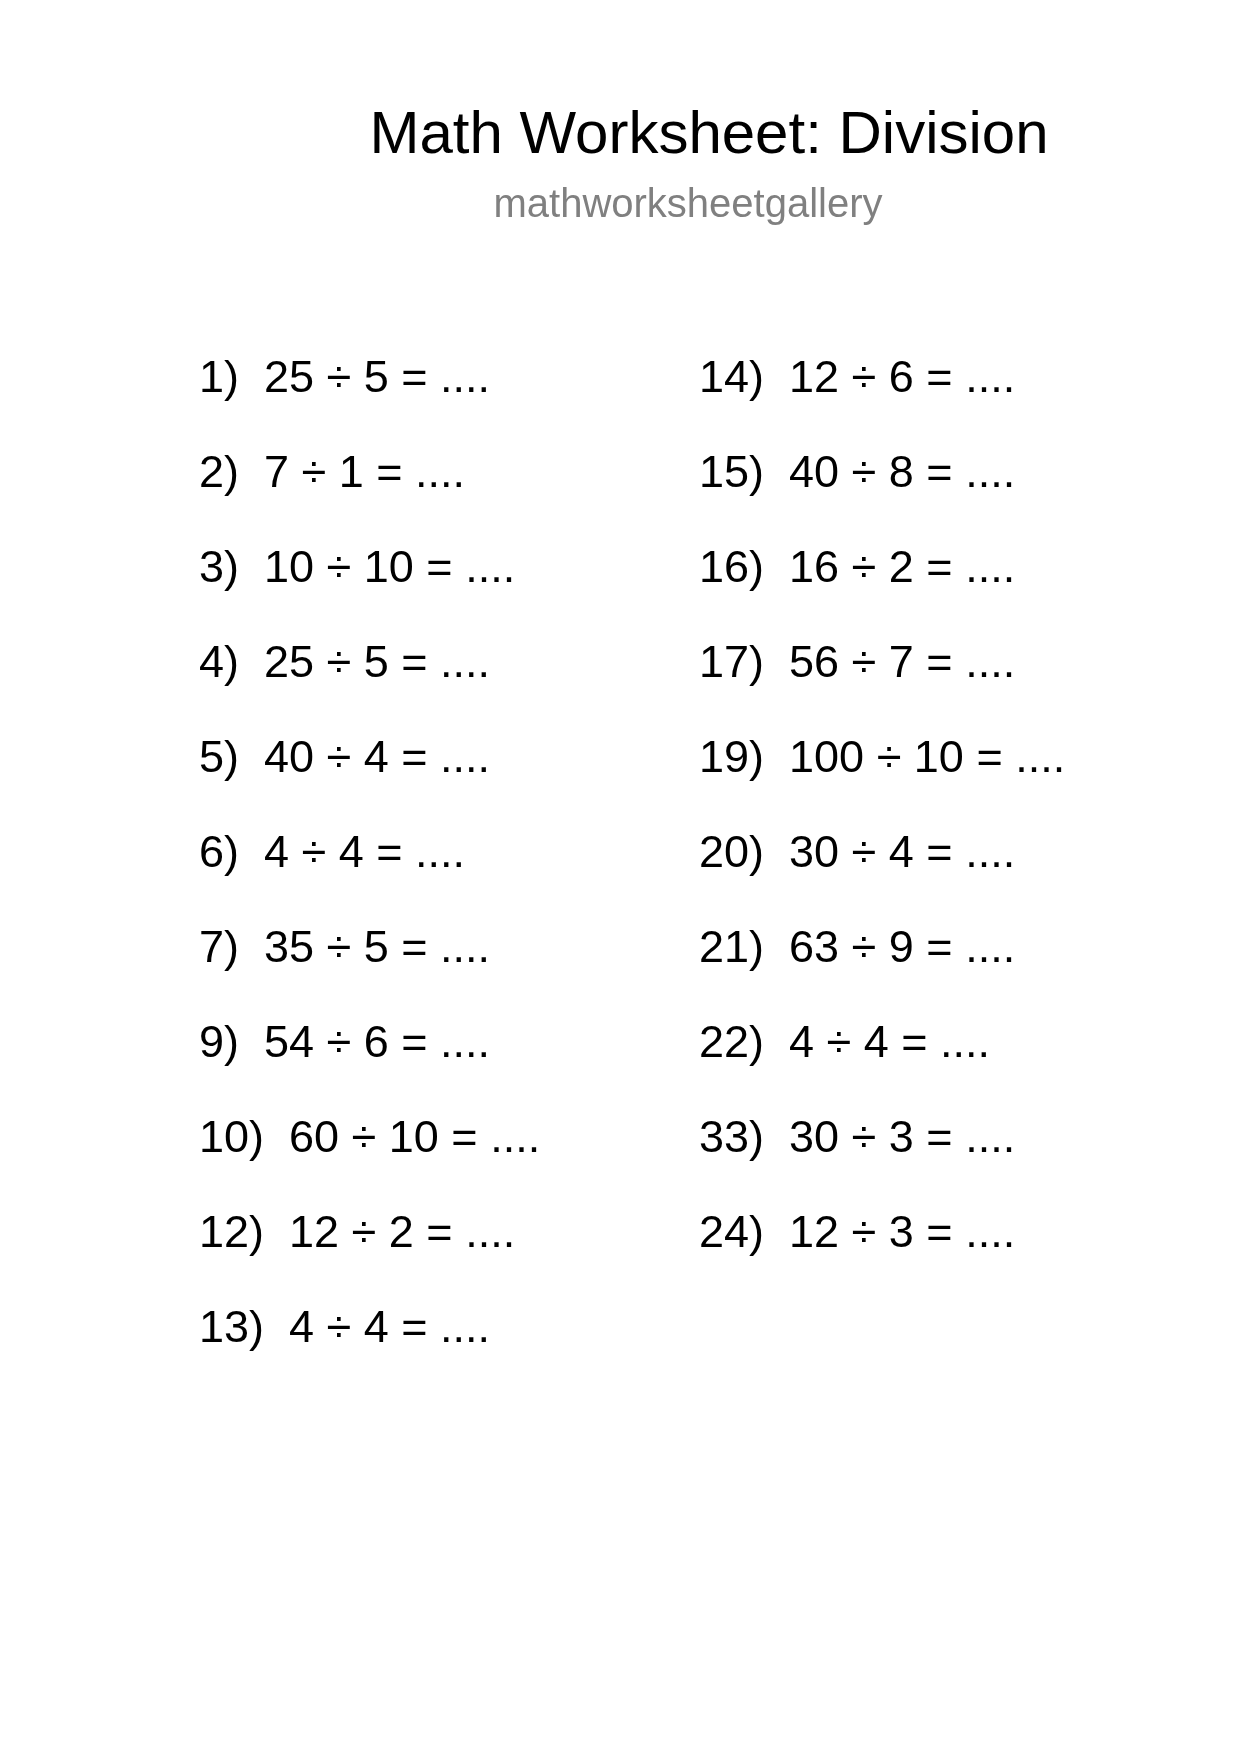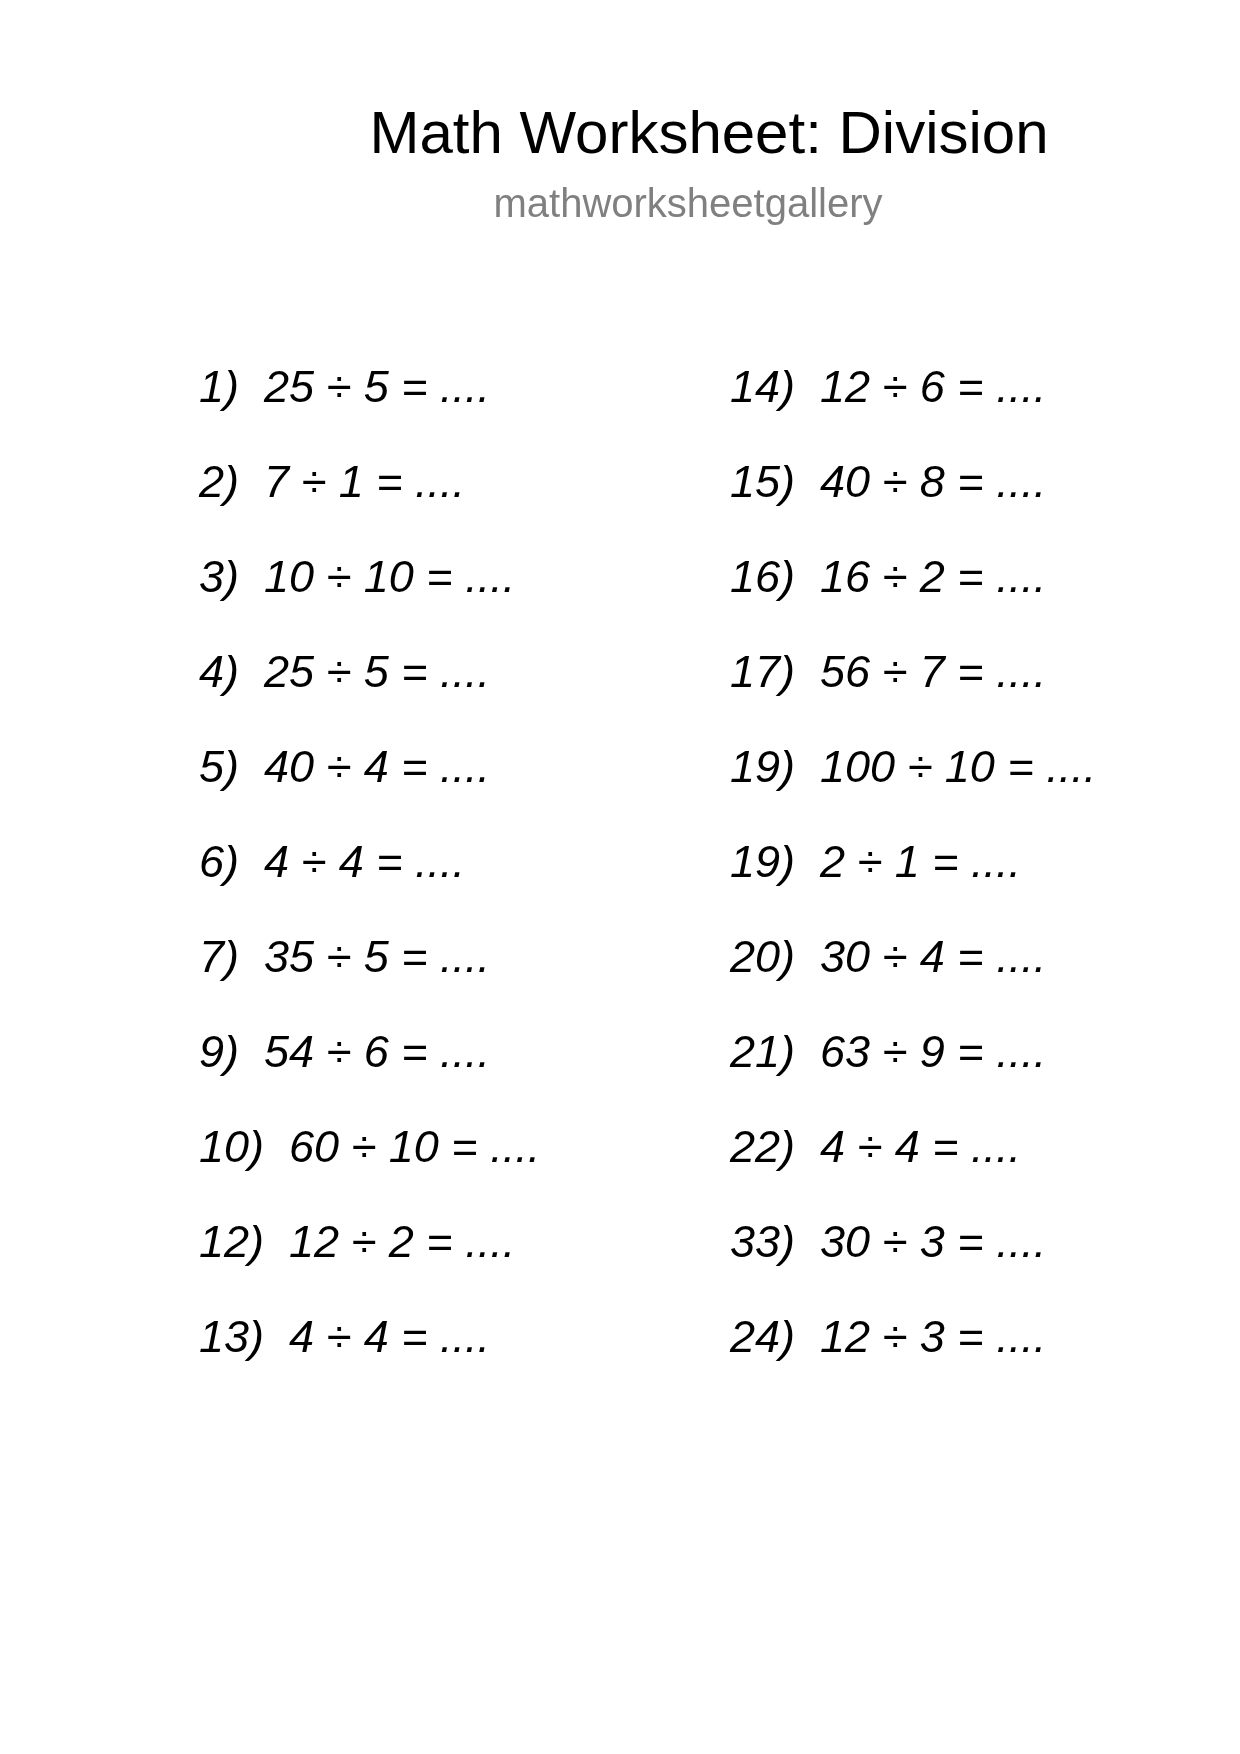--- a/index.html
+++ b/index.html
@@ -32,25 +32,24 @@
       width: 1376px;
       top: 180px;
       text-align: center;
       font-size: 40px;
       line-height: 46px;
       white-space: pre;
       color: #808080;
     }
     .column {
       position: absolute;
-      top: 361px;
-      font-style: italic;
+      top: 351px;
     }
     .column.left { left: 199px; }
-    .column.right { left: 699px; margin-left: 31px; }
+    .column.right { left: 699px; }
     .problem {
       height: 95px;
       font-size: 45px;
       line-height: 52px;
       white-space: pre;
     }
     .problem span {
       white-space: pre;
     }
   </style>
@@ -73,19 +72,18 @@
   <div class="problem"><span>12)</span>  <span>12 ÷ 2 = ....</span></div>
   <div class="problem"><span>13)</span>  <span>4 ÷ 4 = ....</span></div>
 </div>
 
 <div class="column right">
   <div class="problem"><span>14)</span>  <span>12 ÷ 6 = ....</span></div>
   <div class="problem"><span>15)</span>  <span>40 ÷ 8 = ....</span></div>
   <div class="problem"><span>16)</span>  <span>16 ÷ 2 = ....</span></div>
   <div class="problem"><span>17)</span>  <span>56 ÷ 7 = ....</span></div>
   <div class="problem"><span>19)</span>  <span>100 ÷ 10 = ....</span></div>
-  <div class="problem"><span>19)</span>  <span>2 ÷ 1 = ....</span></div>
   <div class="problem"><span>20)</span>  <span>30 ÷ 4 = ....</span></div>
   <div class="problem"><span>21)</span>  <span>63 ÷ 9 = ....</span></div>
   <div class="problem"><span>22)</span>  <span>4 ÷ 4 = ....</span></div>
   <div class="problem"><span>33)</span>  <span>30 ÷ 3 = ....</span></div>
   <div class="problem"><span>24)</span>  <span>12 ÷ 3 = ....</span></div>
 </div>
 
 </body></html>

